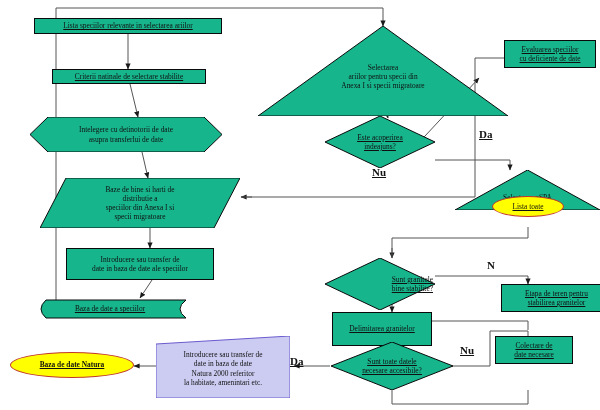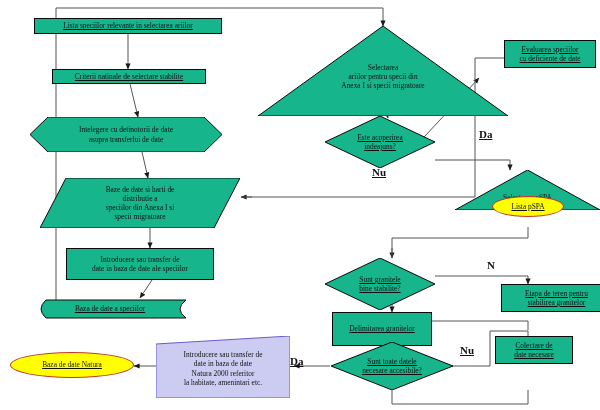--- a/index.html
+++ b/index.html
@@ -159,21 +159,21 @@
   </div>
 
   <div class="node rect" style="left:52px; top:69px; width:154px; height:15px;">
     <span class="txt u">Criterii natinale de selectare stabilite</span>
   </div>
 
   <div class="node para" style="left:40px; top:178px; width:200px; height:50px;">
     <svg class="shapebg" viewBox="0 0 200 50" preserveAspectRatio="none">
       <polygon points="26,0 200,0 174,50 0,50" fill="#17b58c" stroke="#0a0a0a" stroke-width="1"></polygon>
     </svg>
-    <span class="txt">Baze de date si harti de
+    <span class="txt">Baze de bine si harti de
 distributie a
 speciilor din Anexa I si
 specii migratoare</span>
   </div>
 
   <div class="node rect" style="left:66px; top:248px; width:148px; height:32px;">
     <span class="txt">Introducere sau transfer de
 date in baza de date ale speciilor</span>
   </div>
 
@@ -207,24 +207,24 @@
   </div>
 
   <div class="node tri" style="left:455px; top:170px; width:145px; height:40px;">
     <svg class="shapebg" viewBox="0 0 145 40" preserveAspectRatio="none">
       <polygon points="72.5,0 145,40 0,40" fill="#17b58c" stroke="#0a0a0a" stroke-width="1"></polygon>
     </svg>
     <span class="txt u" style="margin-top:16px;">Selectarea pSPA</span>
   </div>
 
   <div class="node pill" style="left:492px; top:196px; width:72px; height:21px;">
-    <span class="txt u">Lista pSPA</span>
-  </div>
-
-  <div class="node dia" style="left:325px; top:258px; width:110px; height:52px;">
+    <span class="txt u">Lista toate</span>
+  </div>
+
+  <div class="node dia" style="left:325px; top:258px; width:110px; height:52px;text-align:right;">
     <svg class="shapebg" viewBox="0 0 110 52" preserveAspectRatio="none">
       <polygon points="55,0 110,26 55,52 0,26" fill="#17b58c" stroke="#0a0a0a" stroke-width="1"></polygon>
     </svg>
     <span class="txt u">Sunt granitele
 bine stabilite?</span>
   </div>
 
   <div class="node rect" style="left:469px; top:284px; width:111px; height:28px;margin-left:32px;">
     <span class="txt u">Etapa de teren pentru
 stabilirea granitelor</span>
@@ -250,21 +250,21 @@
   <div class="node trap" style="left:156px; top:336px; width:134px; height:62px;">
     <svg class="shapebg" viewBox="0 0 134 62" preserveAspectRatio="none">
       <polygon points="0,8 134,0 134,62 0,62" fill="#ccccf2" stroke="#6a5acd" stroke-width="1"></polygon>
     </svg>
     <span class="txt" style="margin-top:3px;">Introducere sau transfer de
 date in baza de date
 Natura 2000 referitor
 la habitate, amenintari etc.</span>
   </div>
 
-  <div class="node pill" style="left:10px; top:352px; width:124px; height:26px;">
+  <div class="node pill" style="left:10px; top:352px; width:124px; height:26px;font-weight:bold;">
     <span class="txt u">Baza de date Natura</span>
   </div>
 
   <span class="lbl u" style="left:479px; top:128px;">Da</span>
 
   <span class="lbl u" style="left:372px; top:166px;">Nu</span>
 
   <span class="lbl" style="left:487px; top:259px;">N</span>
 
   <span class="lbl u" style="left:460px; top:344px;">Nu</span>

